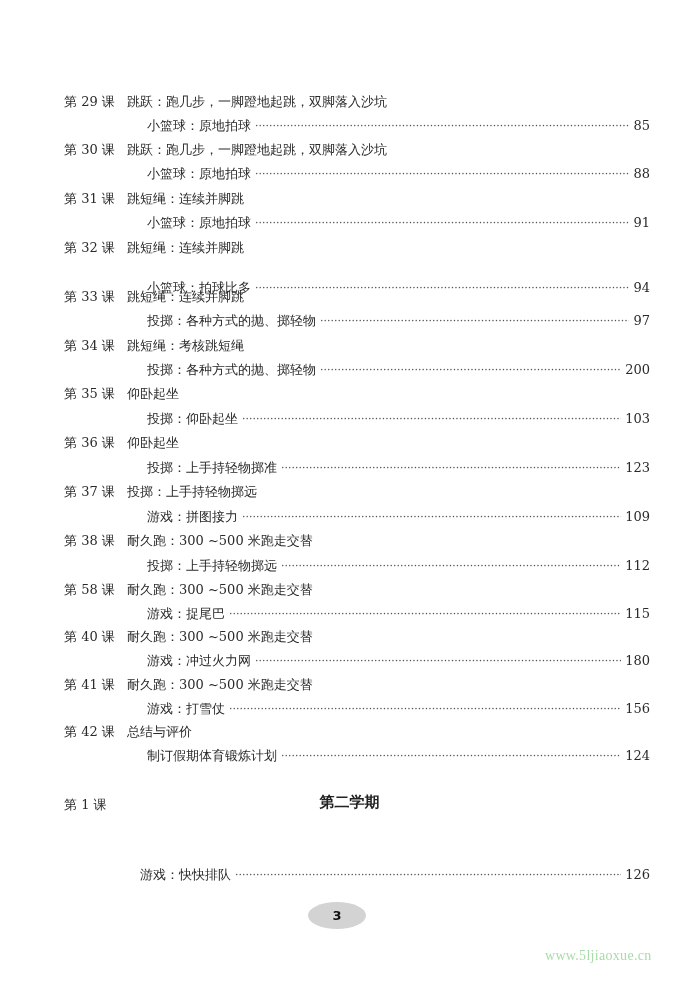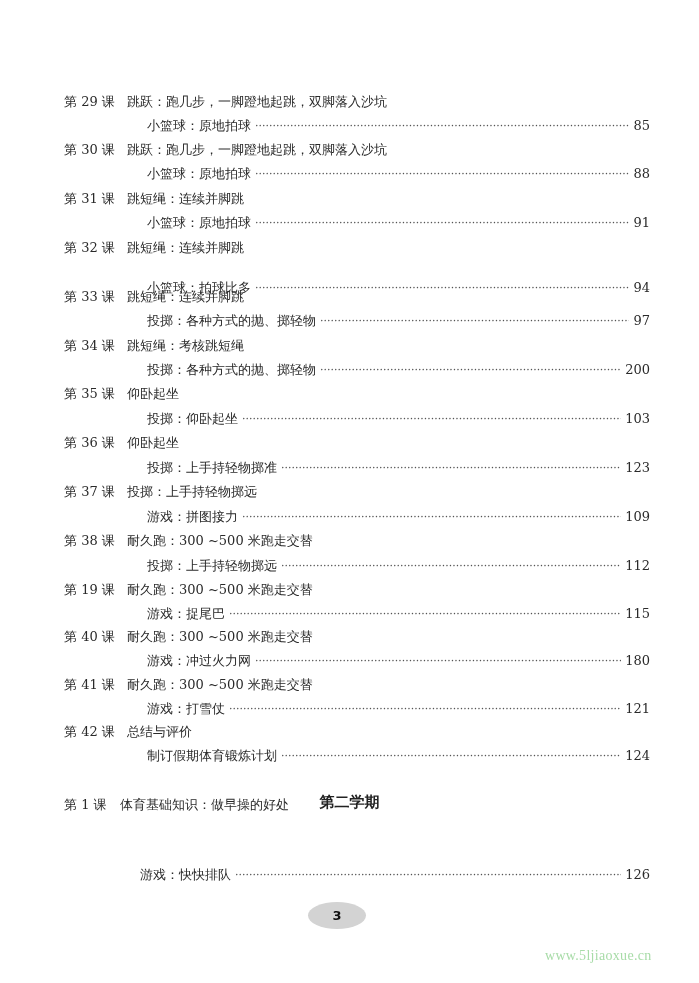--- a/index.html
+++ b/index.html
@@ -139,21 +139,21 @@
   </div>
   <div class="row" style="top:556px">
     <div class="sub">
         <span class="sub-text">投掷：上手持轻物掷远</span>
         <span class="dots"></span>
         <span class="page">112</span>
       </div>
   </div>
 
   <div class="row" style="top:580px">
-    <span class="lesson-no">第 19 课</span>
+    <span class="lesson-no">第 58 课</span>
     <span class="lesson-title">耐久跑：300 ~500 米跑走交替</span>
   </div>
   <div class="row" style="top:604px">
     <div class="sub">
         <span class="sub-text">游戏：捉尾巴</span>
         <span class="dots"></span>
         <span class="page">115</span>
       </div>
   </div>
 
@@ -170,41 +170,40 @@
   </div>
 
   <div class="row" style="top:675px">
     <span class="lesson-no">第 41 课</span>
     <span class="lesson-title">耐久跑：300 ~500 米跑走交替</span>
   </div>
   <div class="row" style="top:699px">
     <div class="sub">
         <span class="sub-text">游戏：打雪仗</span>
         <span class="dots"></span>
-        <span class="page">121</span>
+        <span class="page">156</span>
       </div>
   </div>
 
   <div class="row" style="top:722px">
     <span class="lesson-no">第 42 课</span>
     <span class="lesson-title">总结与评价</span>
   </div>
   <div class="row" style="top:746px">
     <div class="sub">
         <span class="sub-text">制订假期体育锻炼计划</span>
         <span class="dots"></span>
         <span class="page">124</span>
       </div>
   </div>
 
   <div class="section-title">第二学期</div>
 
   <div class="row" style="top:795px">
     <span class="lesson-no">第 1 课</span>
-    <span class="lesson-title" style="left:120px">体育基础知识：做早操的好处</span>
   </div>
   <div class="row" style="top:865px">
     <div class="sub" style="left:120px">
         <span class="sub-text">游戏：快快排队</span>
         <span class="dots"></span>
         <span class="page">126</span>
       </div>
   </div>
 </div>
 

